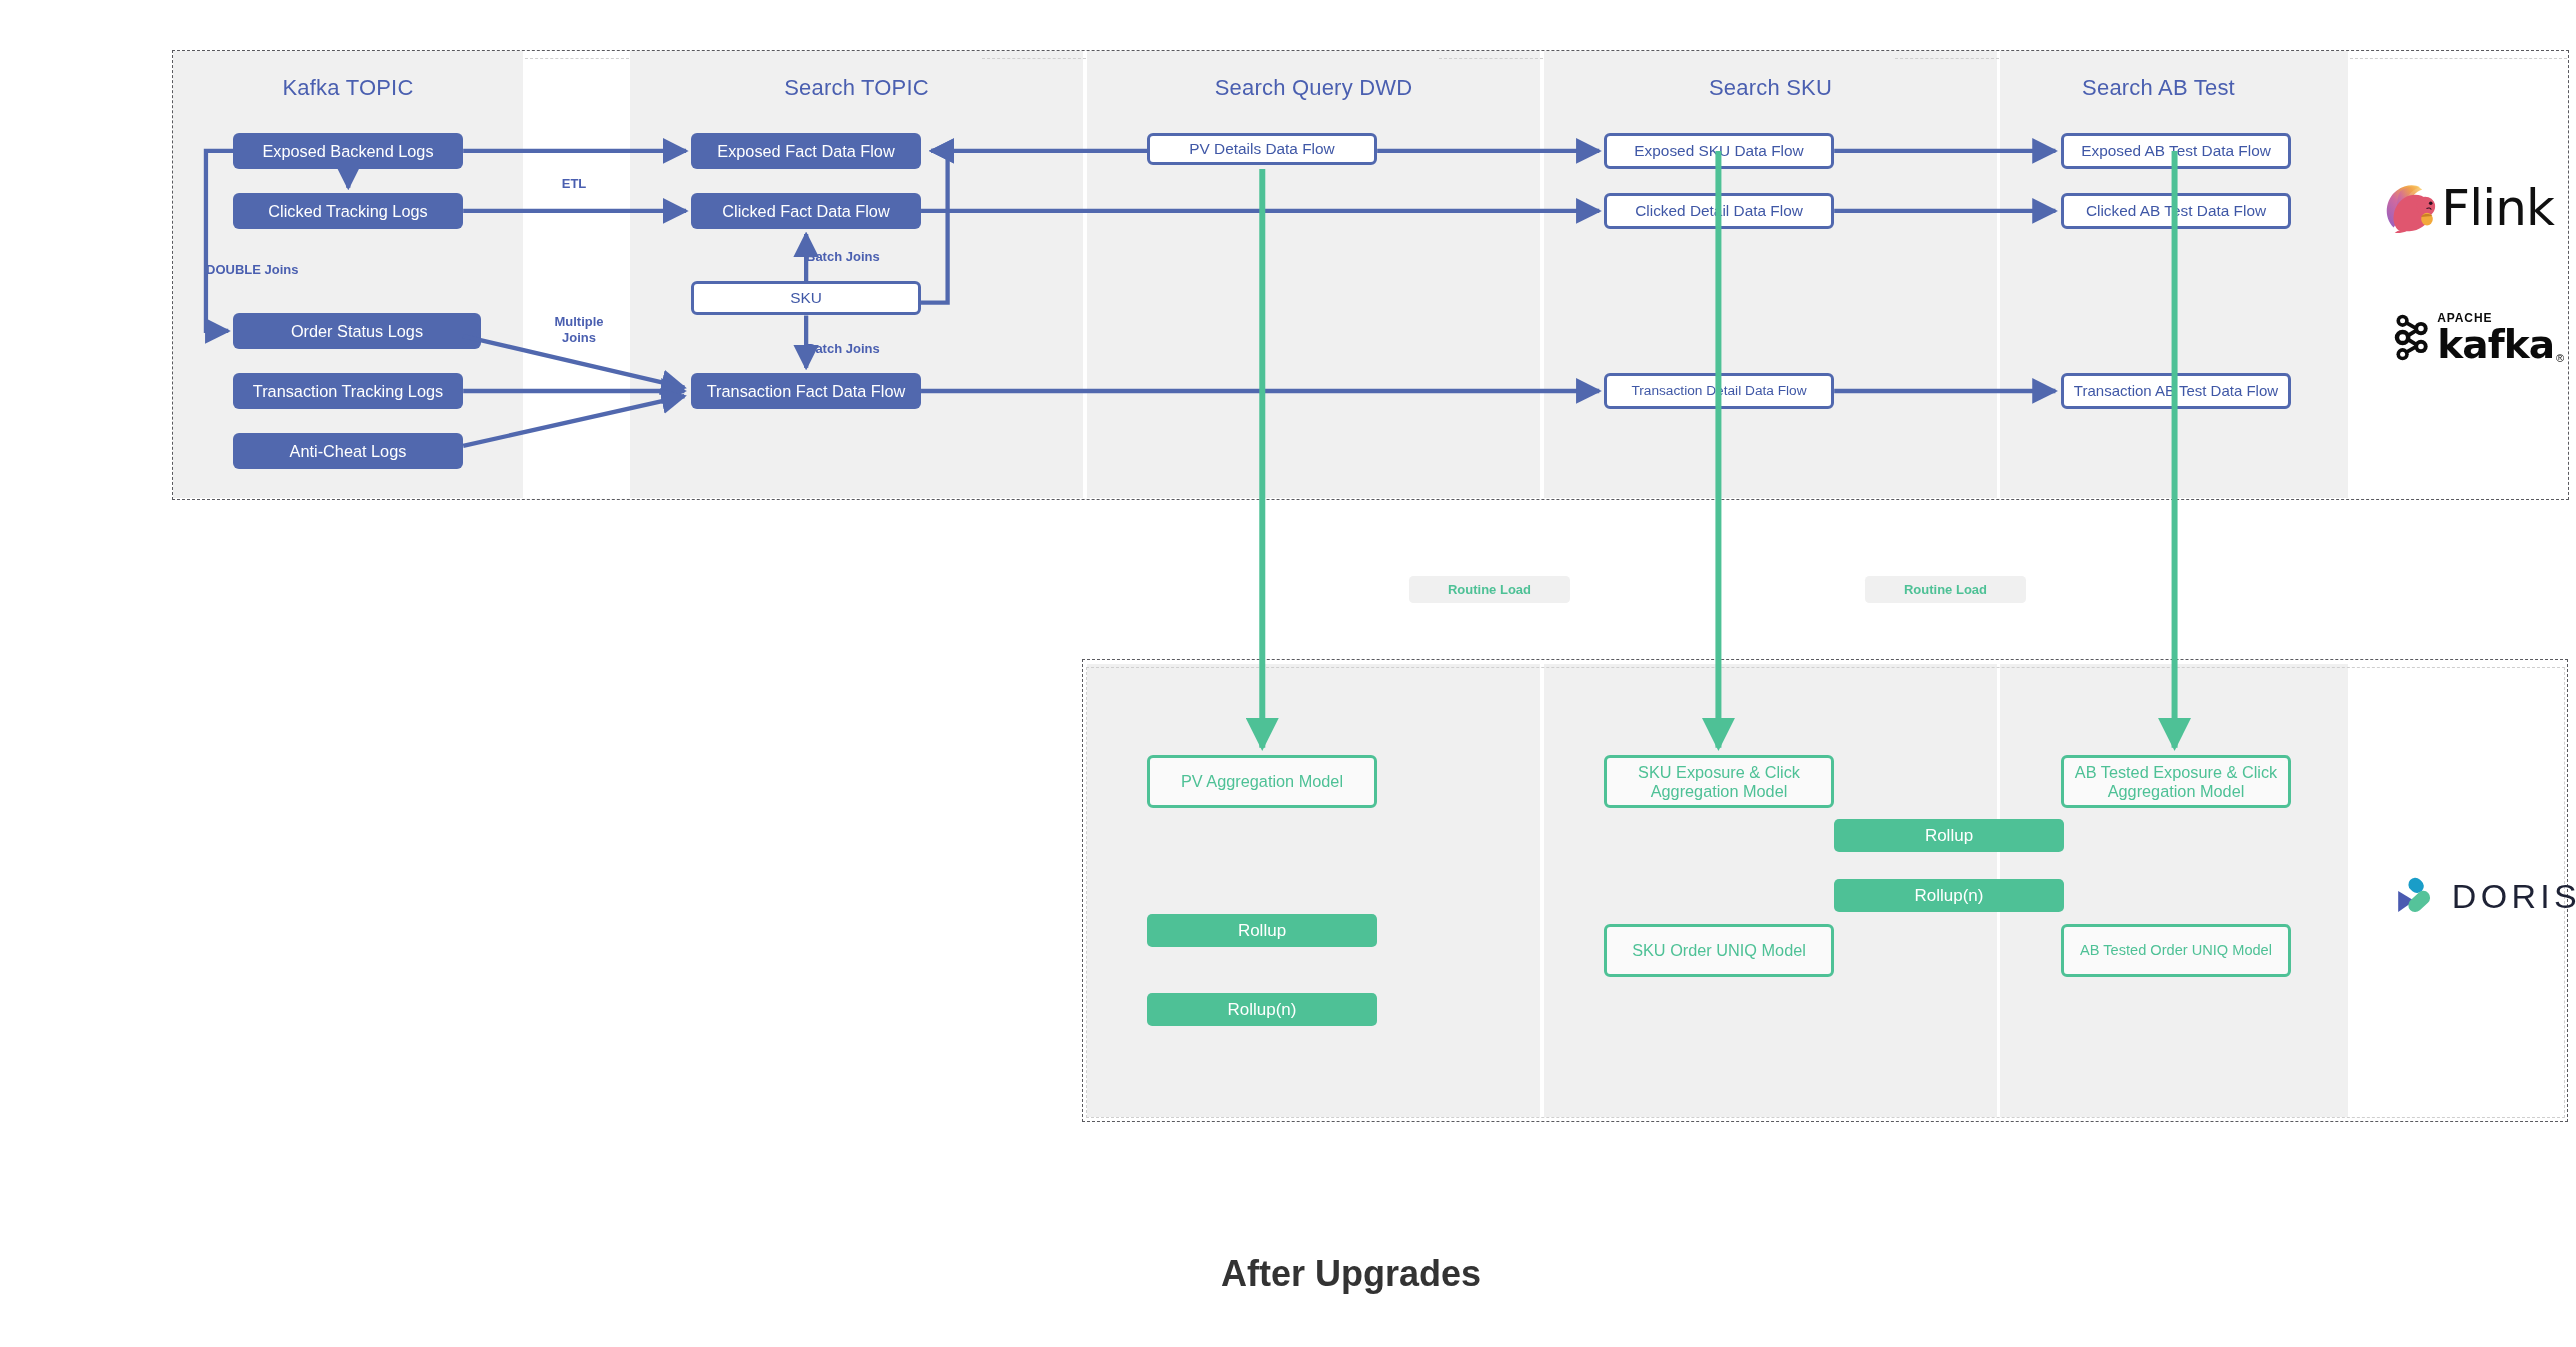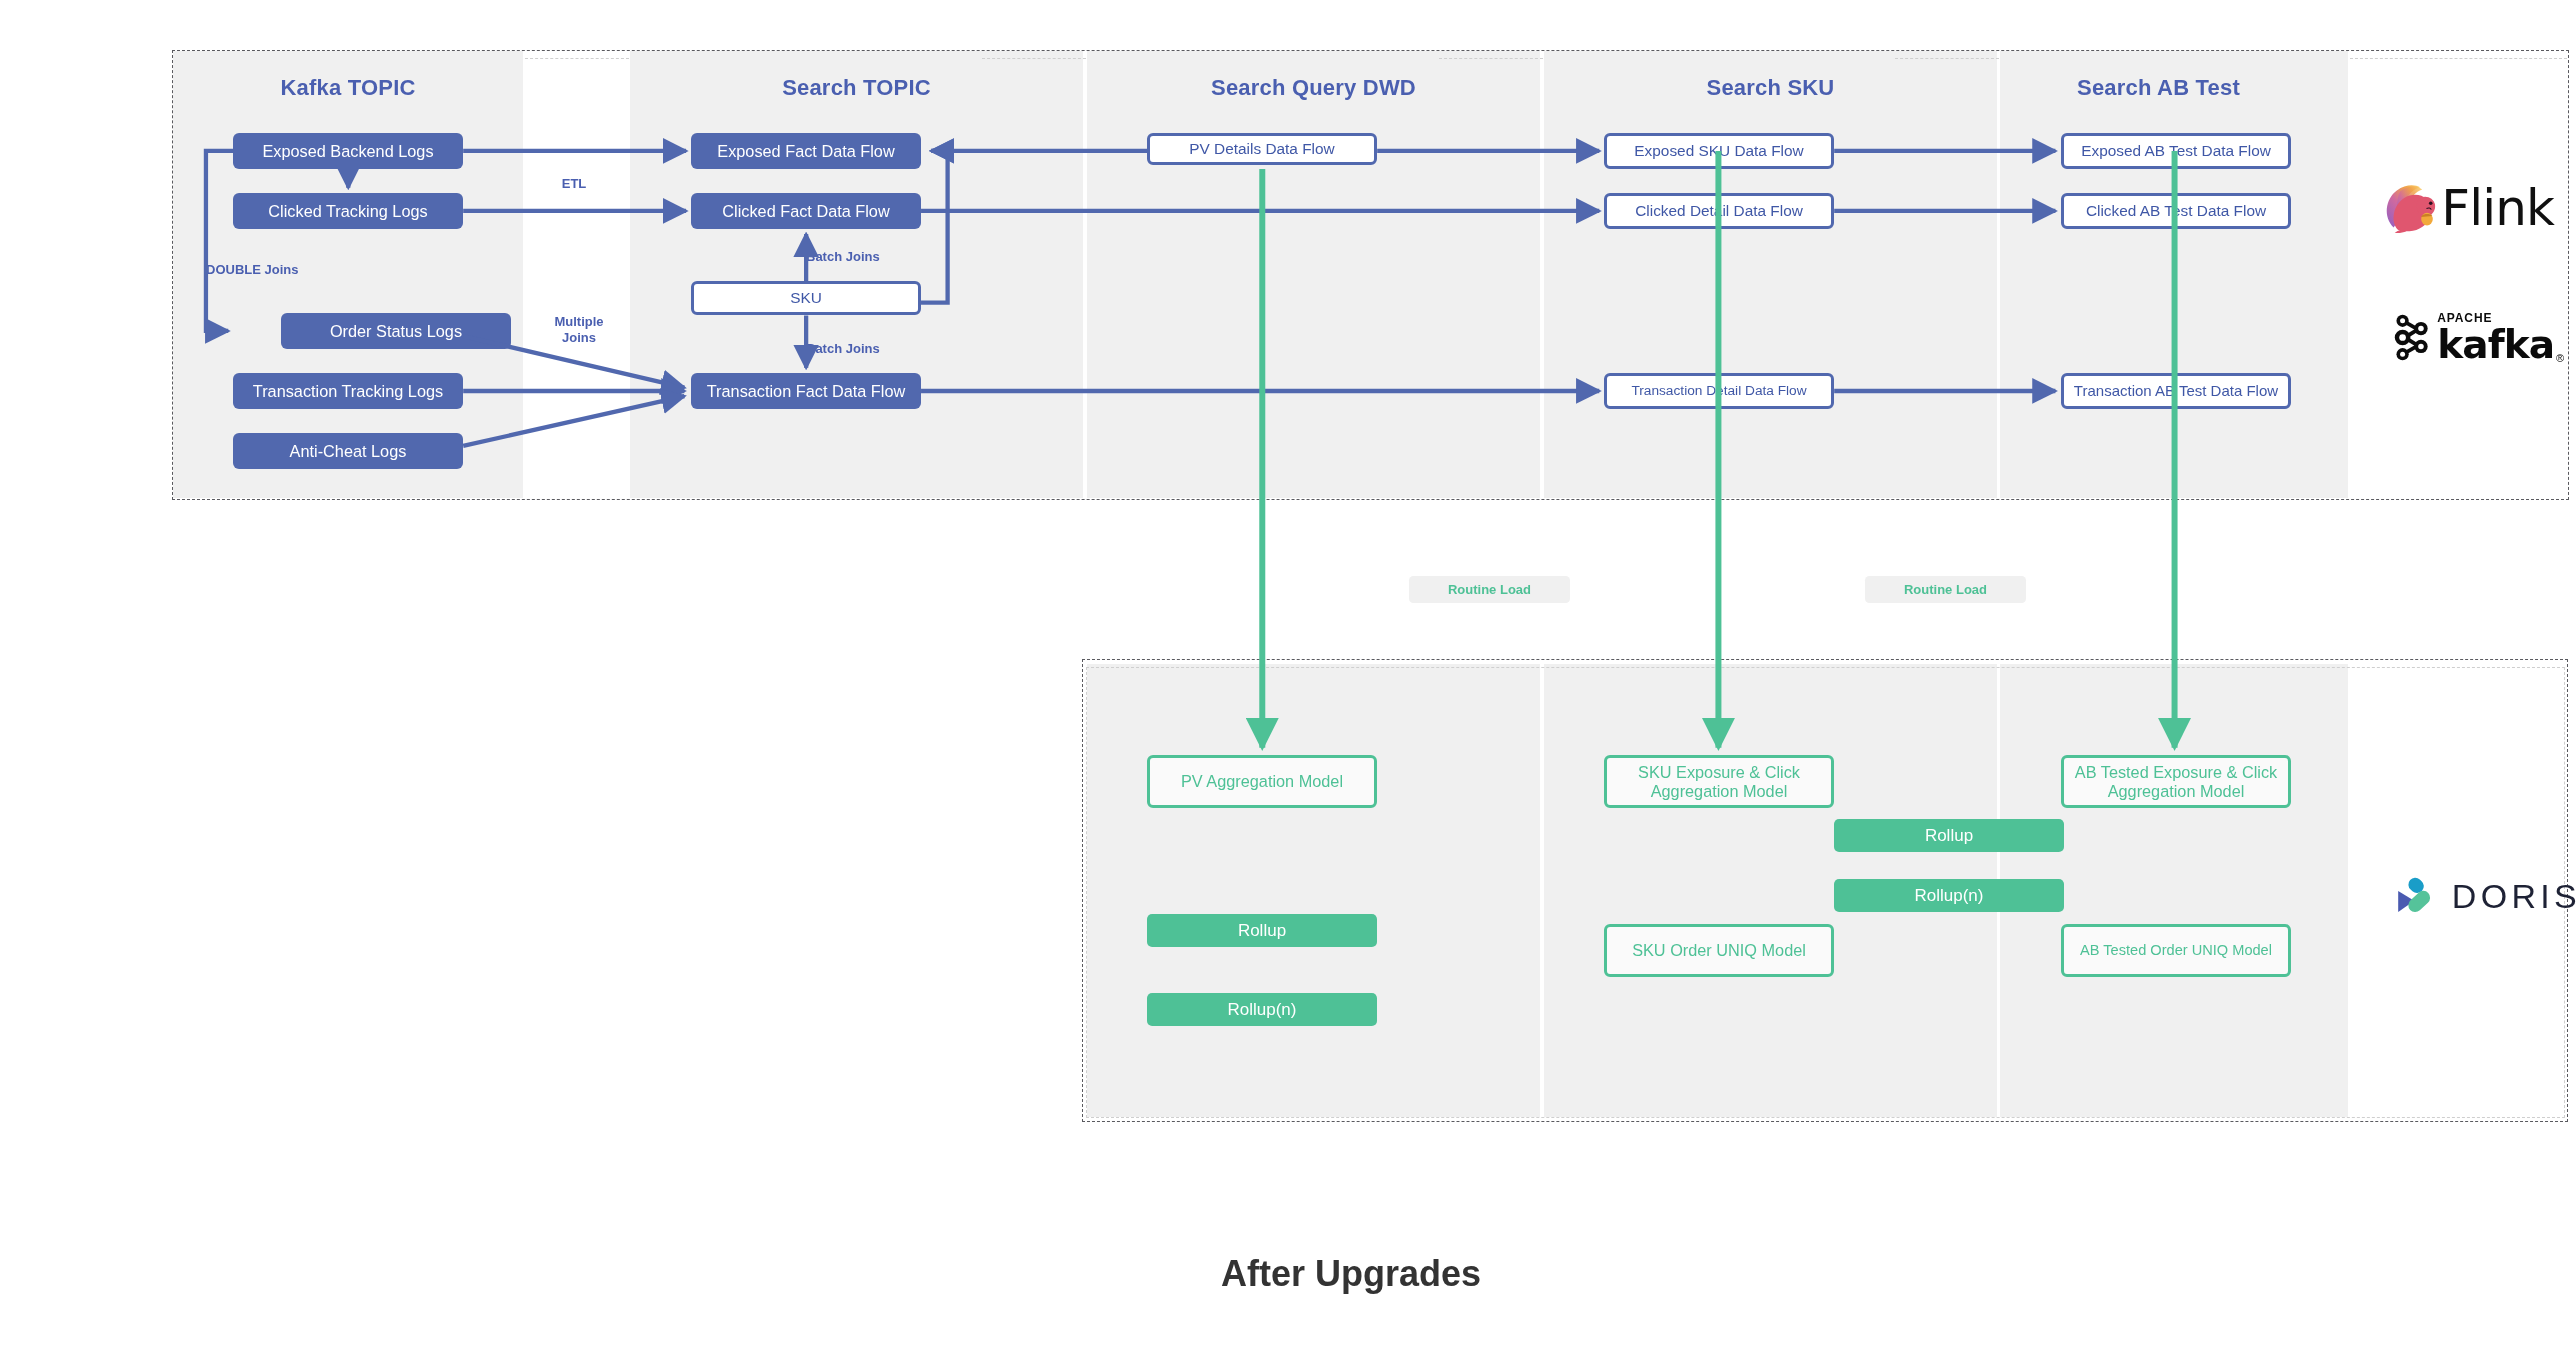--- a/index.html
+++ b/index.html
@@ -7,21 +7,21 @@
        font-family:"Liberation Sans","DejaVu Sans",sans-serif;overflow:hidden;}
 
   
   .band{position:absolute;background:#f0f0f0;}
 
   
   .dash-outer{position:absolute;border:1.7px dashed #59595e;box-sizing:border-box;}
   .dash-inner{position:absolute;border:1.7px dashed #cfcfcf;box-sizing:border-box;}
 
   
-  .col-title{position:absolute;color:#4a5fb0;font-weight:bold;font-size:22px;
+  .col-title{position:absolute;color:#4a5fb0;font-weight:normal;font-size:22px;
              text-align:center;letter-spacing:0.2px;white-space:nowrap;}
 
   
   .bx{position:absolute;box-sizing:border-box;border-radius:6px;
       display:flex;align-items:center;justify-content:center;text-align:center;
       line-height:1.15;}
   .bx-solid{background:#5168ae;color:#ffffff;font-size:16.3px;}
   .bx-hollow{background:#ffffff;border:3.4px solid #5168ae;color:#3f57a6;font-size:15.4px;}
 
   
@@ -71,21 +71,21 @@
 <div class="dash-inner" style="left:2350px;top:58px;width:217px;height:442px;border-top:1.7px dashed #cfcfcf;border-left:none;border-right:none;border-bottom:none;"></div>
 
 <div class="col-title" style="left:173px;top:75px;width:350px;">Kafka TOPIC</div>
 <div class="col-title" style="left:630px;top:75px;width:453px;">Search TOPIC</div>
 <div class="col-title" style="left:1087px;top:75px;width:453px;">Search Query DWD</div>
 <div class="col-title" style="left:1544px;top:75px;width:453px;">Search SKU</div>
 <div class="col-title" style="left:2000px;top:75px;width:317px;">Search AB Test</div>
 
 <div class="bx bx-solid" style="left:233px;top:133px;width:230px;height:36px;">Exposed Backend Logs</div>
 <div class="bx bx-solid" style="left:233px;top:193px;width:230px;height:36px;">Clicked Tracking Logs</div>
-<div class="bx bx-solid" style="left:233px;top:313px;width:230px;height:36px;margin-left:48px;">Order Status Logs</div>
+<div class="bx bx-solid" style="left:233px;top:313px;width:248px;height:36px;">Order Status Logs</div>
 <div class="bx bx-solid" style="left:233px;top:373px;width:230px;height:36px;">Transaction Tracking Logs</div>
 <div class="bx bx-solid" style="left:233px;top:433px;width:230px;height:36px;">Anti-Cheat Logs</div>
 
 <div class="lab" style="left:206px;top:262px;width:154px;text-align:left;">DOUBLE Joins</div>
 
 <div class="bx bx-solid" style="left:691px;top:133px;width:230px;height:36px;">Exposed Fact Data Flow</div>
 <div class="bx bx-solid" style="left:691px;top:193px;width:230px;height:36px;">Clicked Fact Data Flow</div>
 <div class="bx bx-hollow" style="left:691px;top:281px;width:230px;height:34px;">SKU</div>
 <div class="bx bx-solid" style="left:691px;top:373px;width:230px;height:36px;">Transaction Fact Data Flow</div>
 

